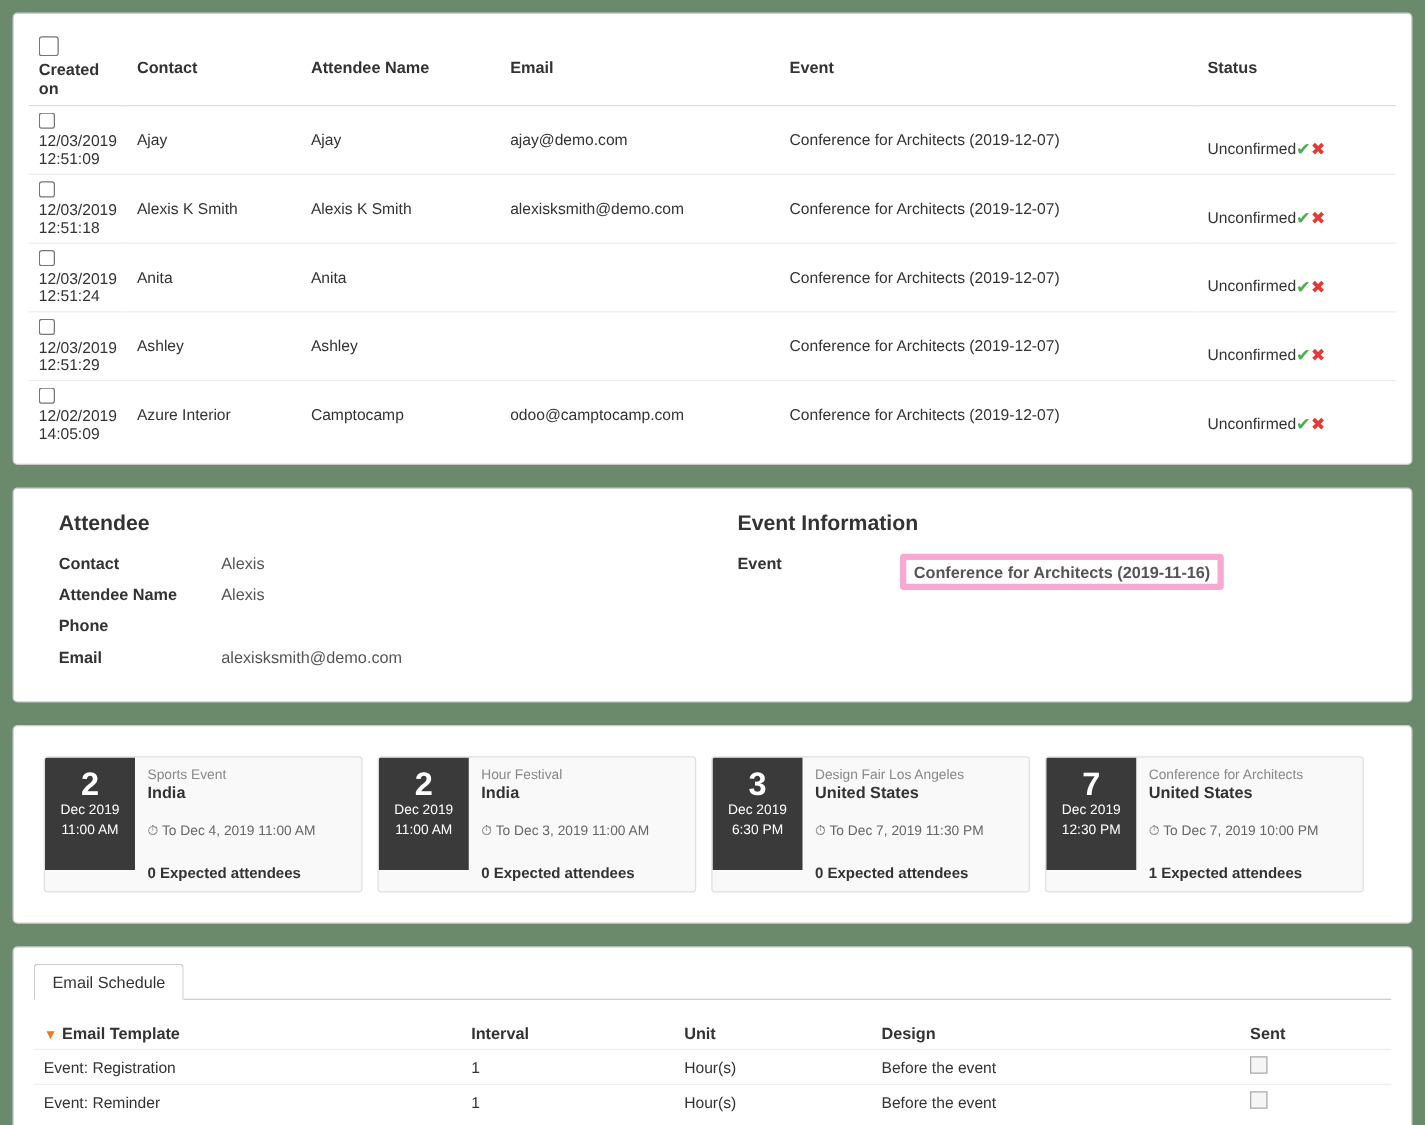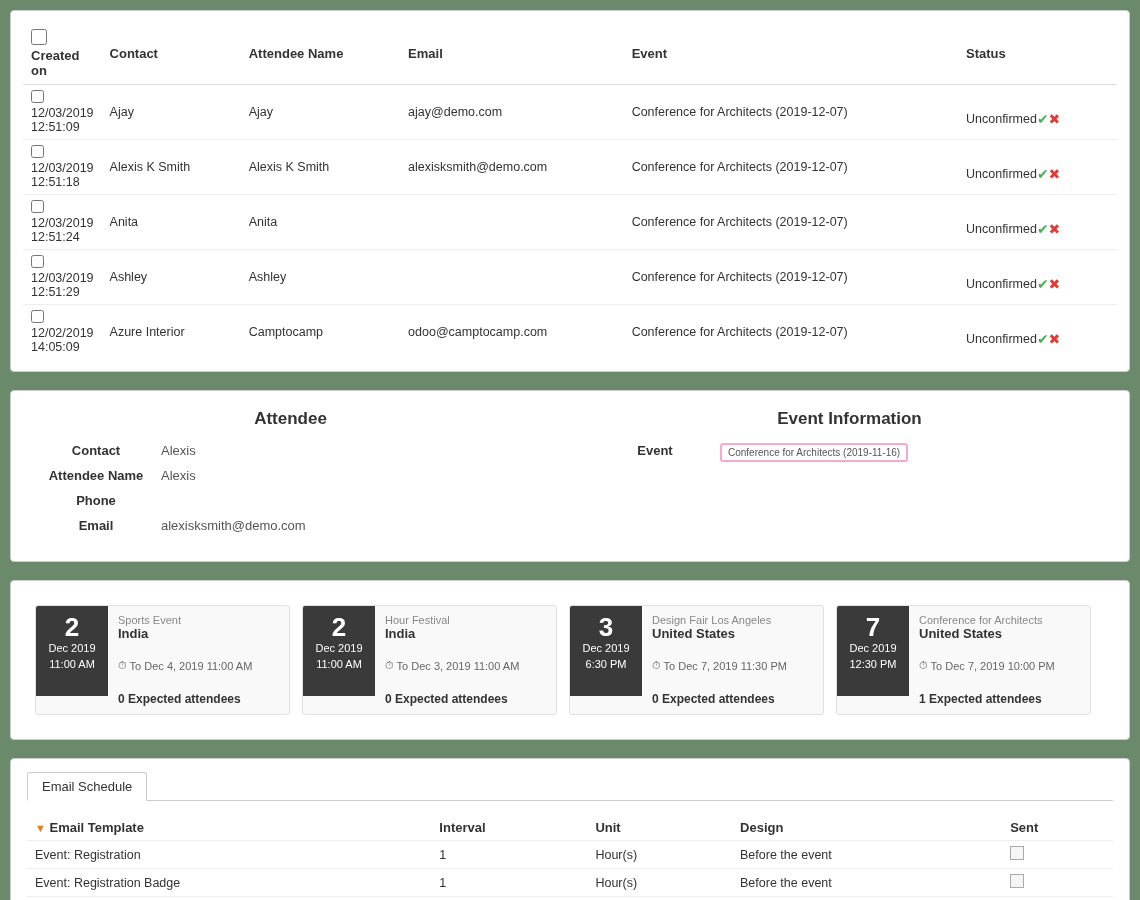--- a/index.html
+++ b/index.html
@@ -43,22 +43,21 @@
       border-bottom: none;
     }
     .check-col { width: 30px; }
     .status-col { display: flex; align-items: center; gap: 0; margin-top: 14px; }
     .icon-check { color: #4caf50; font-size: 14px; }
     .icon-x { color: #e53935; font-size: 14px; }
     .checkbox-header { width: 16px; height: 16px; }
 
     
     .detail-section {
-      padding: 18px 20px;
-      text-align: center;
+      padding: 18px 36px;
     }
     .detail-section .two-col {
       display: flex;
       gap: 40px;
     }
     .detail-section .col {
       flex: 1;
     }
     .detail-section h2 {
       font-size: 17px;
@@ -75,25 +74,26 @@
       font-weight: bold;
       width: 130px;
       flex-shrink: 0;
       font-size: 13px;
     }
     .detail-value {
       font-size: 13px;
       color: #555;
     }
     .detail-value-boxed {
-      font-size: 10px;
+      font-size: 13px;
       color: #555;
-      border: 2px solid #f9a8d4;
+      border: 5px solid #f9a8d4;
       border-radius: 3px;
       padding: 2px 6px;
+      font-weight: bold;
     }
 
     
     .events-section {
       padding: 12px;
       display: flex;
       gap: 12px;
       flex-wrap: wrap;
     }
     .event-card {
@@ -442,29 +442,20 @@
     <tr>
     <td>Event: Registration</td>
     <td>1</td>
     <td>Hour(s)</td>
     <td>Before the event</td>
     <td>
       <span class="sent-checkbox"></span>
     </td>
   </tr>
         <tr>
-    <td>Event: Registration Badge</td>
-    <td>1</td>
-    <td>Hour(s)</td>
-    <td>Before the event</td>
-    <td>
-      <span class="sent-checkbox"></span>
-    </td>
-  </tr>
-        <tr>
     <td>Event: Reminder</td>
     <td>1</td>
     <td>Hour(s)</td>
     <td>Before the event</td>
     <td>
       <span class="sent-checkbox"></span>
     </td>
   </tr>
       </tbody>
   </table>

